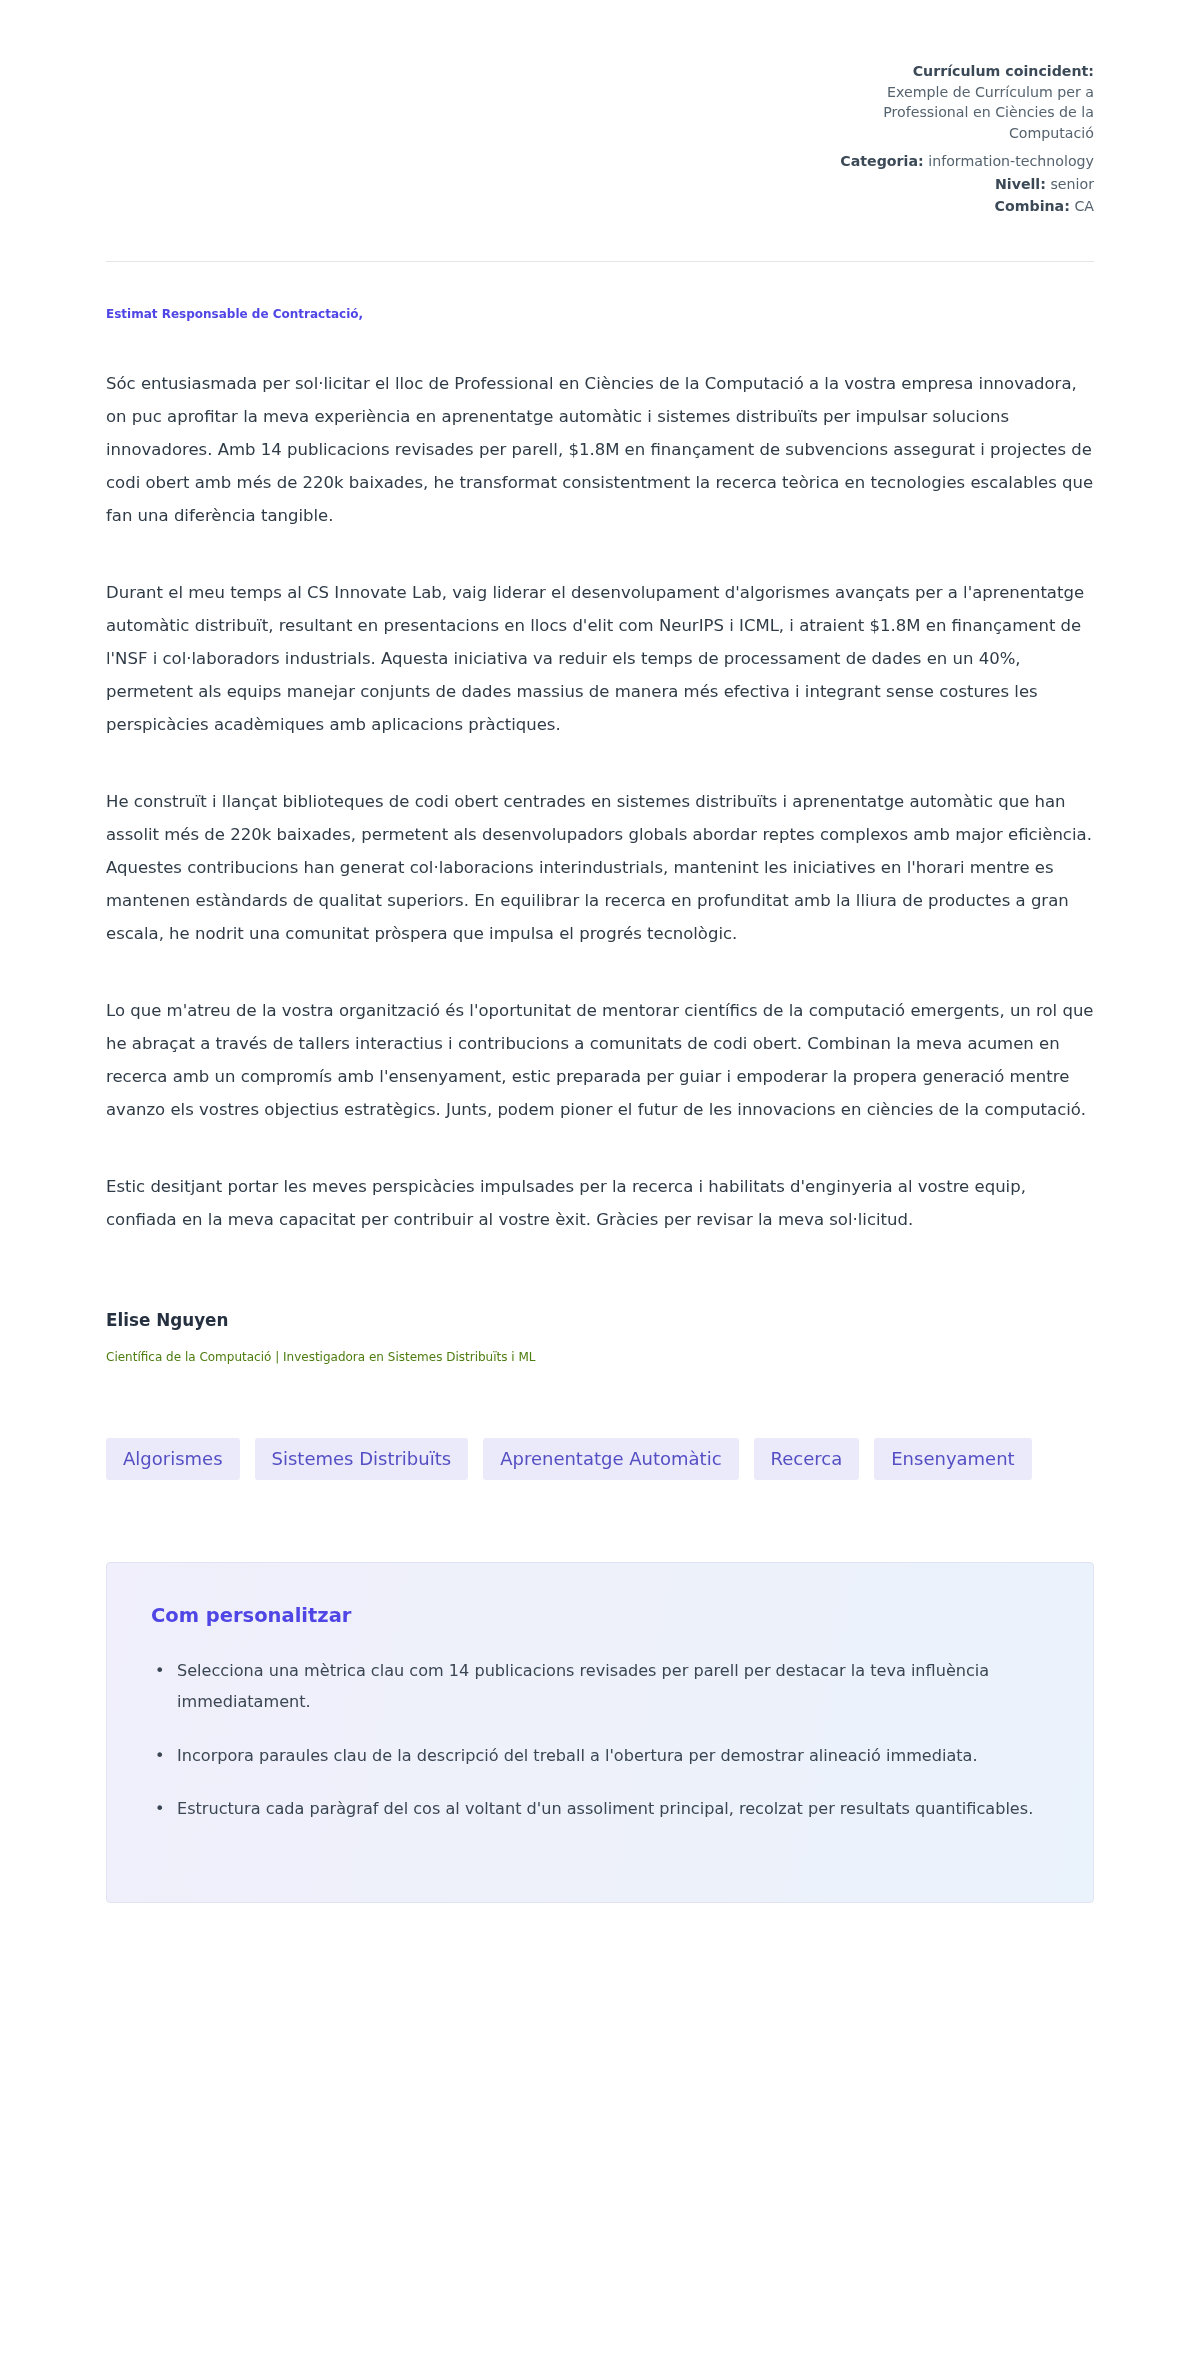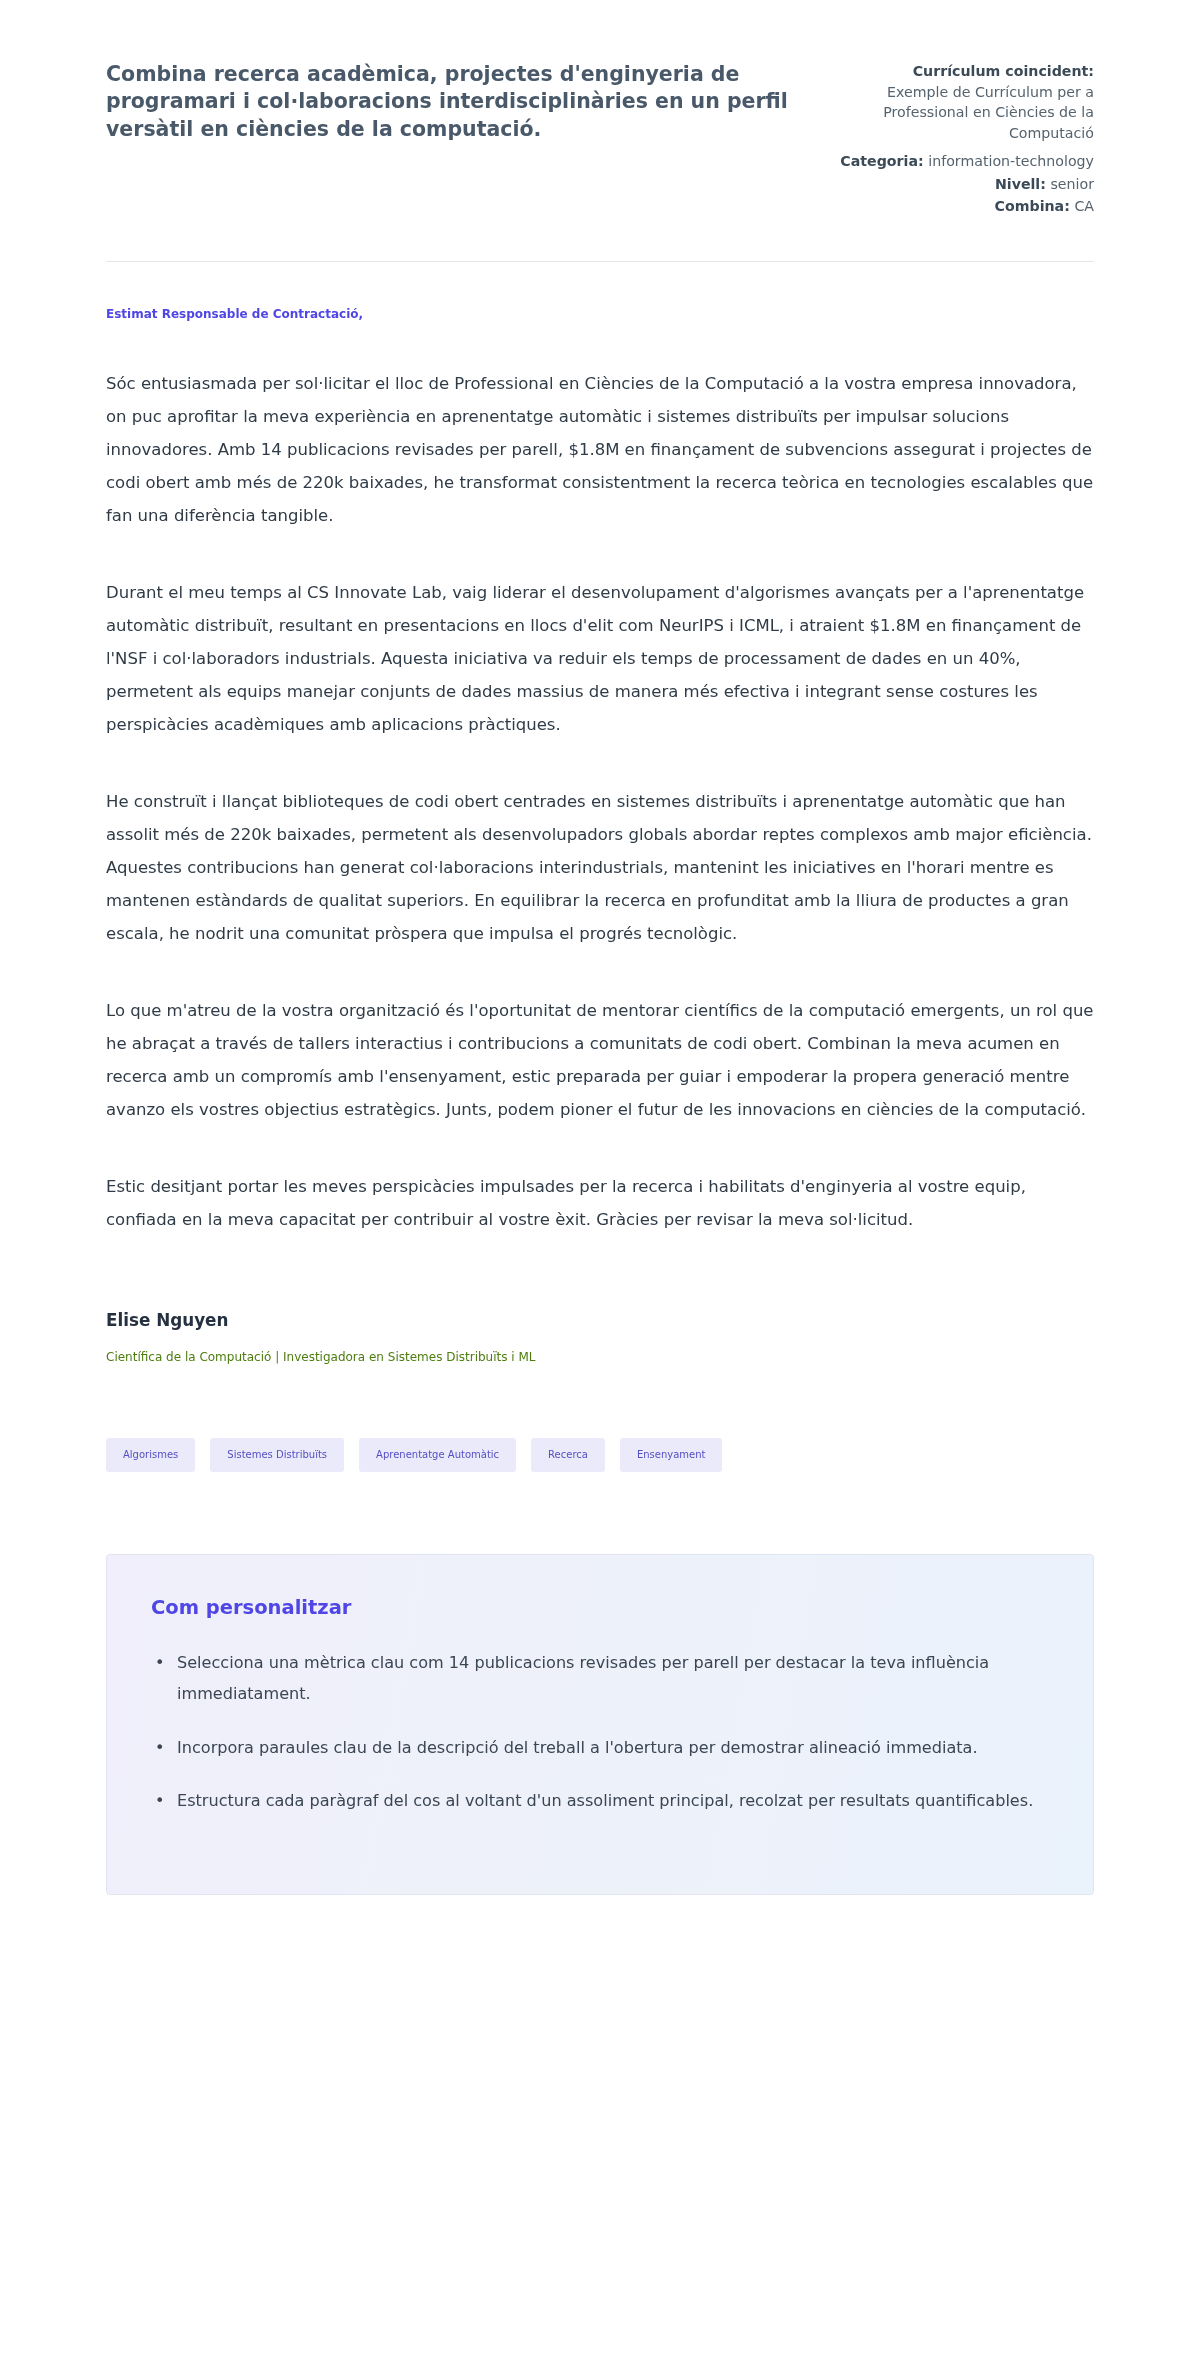--- a/index.html
+++ b/index.html
@@ -105,21 +105,21 @@
   
   .tags {
     display: flex;
     flex-wrap: wrap;
     gap: 15px;
     margin-top: 72px;
   }
   .tag {
     background: #ebeafa;
     color: #554fc4;
-    font-size: 10px;
+    font-size: 18px;
     line-height: 1;
     padding: 12px 17px;
     border-radius: 3px;
     white-space: nowrap;
   }
 
   
   .callout {
     margin-top: 82px;
     background: linear-gradient(100deg, #f0effb 0%, #eef1fa 45%, #eaf2fb 100%);
@@ -160,21 +160,20 @@
 </style>
 </head>
 <body>
 
 <div class="page">
   <div class="content">
 
     <div class="header">
 
       <div class="header-left">
-        <p class="doc-subtitle">Combina recerca acadèmica, projectes d'enginyeria de programari i col·laboracions interdisciplinàries en un perfil versàtil en ciències de la computació.</p>
       </div>
 
       <div class="header-meta">
         <div class="meta-row resume">
           <span class="meta-resume-label">Currículum coincident:</span>
           <span class="meta-resume-value">Exemple de Currículum per a Professional en Ciències de la Computació</span>
         </div>
         <div class="meta-row">
           <span class="meta-label">Categoria:</span>
           <span class="meta-value">information-technology</span>

